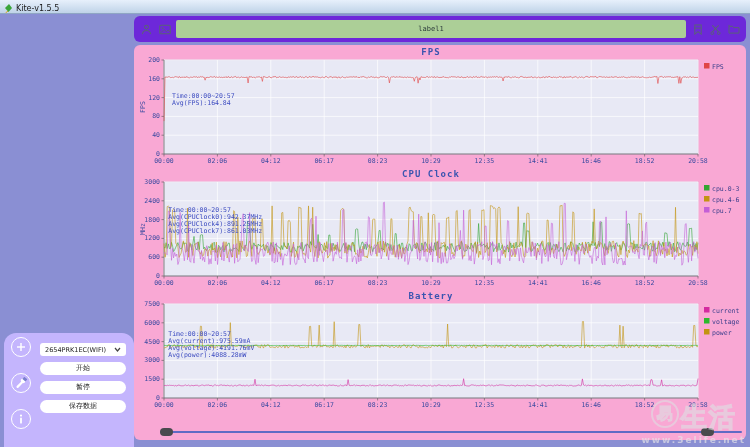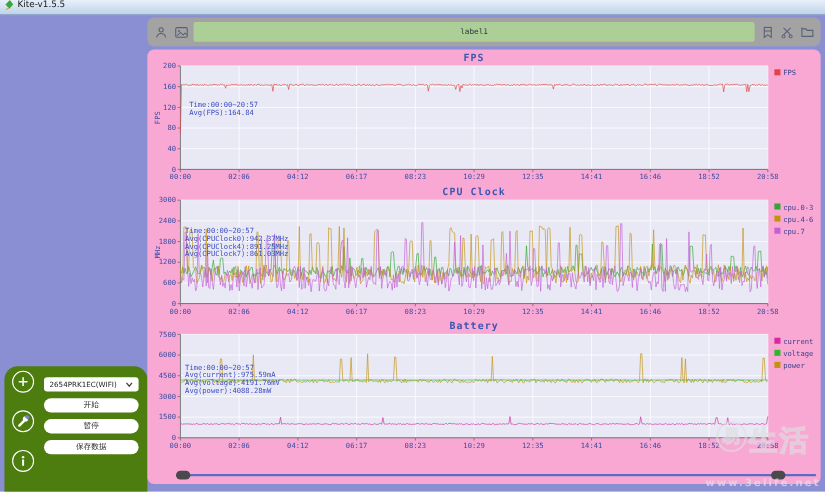--- a/index.html
+++ b/index.html
@@ -1,36 +1,36 @@
 <!DOCTYPE html>
 <html><head>
 <meta charset="utf-8">
 <style>
   html,body{margin:0;padding:0;width:750px;height:447px;overflow:hidden;
     font-family:"DejaVu Sans","Liberation Sans",sans-serif;}
   .window{position:relative;width:750px;height:447px;background:#8a8fd3;}
   
   .titlebar{position:absolute;left:0;top:0;width:750px;height:14px;
     background:linear-gradient(#e7f0fb,#bfd3e8);border-bottom:1px solid #8fa6c4;
-    display:flex;align-items:flex-start;gap:3px;padding-left:4px;box-sizing:border-box;}
+    display:flex;align-items:flex-end;gap:3px;padding-left:4px;box-sizing:border-box;}
   .titlebar-text{font-size:8px;color:#1a1a1a;line-height:1;}
   
   .side-panel{position:absolute;left:4px;top:333px;width:130px;height:114px;
-    background:#4d7c0f;border-radius:12px 12px 0 0;}
+    background:#c4b5fd;border-radius:12px 12px 0 0;}
   .circle-icon{position:absolute;width:18px;height:18px;border:1.4px solid #fff;
     border-radius:50%;display:flex;align-items:center;justify-content:center;cursor:pointer;}
   .controls{position:absolute;left:36px;top:10px;width:86px;display:flex;
     flex-direction:column;gap:6px;}
   .select{background:#fff;border-radius:3px;height:13px;display:flex;align-items:center;
     padding:0 5px;font-size:6.5px;color:#222;justify-content:space-between;cursor:pointer;}
   .side-btn{background:#fff;border:none;border-radius:7px;height:13px;font-size:7px;
     color:#222;cursor:pointer;font-family:Liberation Serif, serif;line-height:13px;padding:0;}
   
   .toolbar-card{position:absolute;left:134px;top:16px;width:612px;height:26px;
-    background:#a3a3a3;border-radius:6px;display:flex;align-items:center;
+    background:#6d28d9;border-radius:6px;display:flex;align-items:center;
     padding:12px 6px;box-sizing:border-box;gap:5px;}
   .tb-icon{width:13px;height:13px;flex:0 0 auto;cursor:pointer;display:flex;
     align-items:center;justify-content:center;}
   .label-input{flex:1;height:16px;background:#accf97;border:none;border-radius:2px;
     text-align:center;font-size:7px;color:#2b3a3a;font-family:"DejaVu Sans Mono",monospace;outline:none;}
   
   .charts-card{position:absolute;left:134px;top:45px;width:612px;height:395px;
     background:#f9a8d4;border-radius:6px;}
   #charts{position:absolute;left:4px;top:2px;}
   .chart-block{width:604px;height:122px;position:relative;}
@@ -45,21 +45,21 @@
     border-radius:4px;cursor:pointer;}
   
   .watermark{position:absolute;right:4px;bottom:2px;text-align:center;pointer-events:none;
     opacity:.8;z-index:50;}
   .wm-row{display:flex;align-items:flex-start;justify-content:center;gap:2px;}
   .wm-logo{display:inline-block;width:24px;height:24px;border:2px solid rgba(222,222,226,.75);
     border-radius:50%;font-size:16px;line-height:24px;color:transparent;
     -webkit-text-stroke:1px rgba(222,222,226,.8);font-weight:bold;}
   .wm-text{font-size:26px;font-weight:bold;color:transparent;
     -webkit-text-stroke:1.2px rgba(222,222,226,.8);letter-spacing:2px;}
-  .wm-url{margin-top:17px;font-size:9px;letter-spacing:2px;color:rgba(228,228,232,.85);
+  .wm-url{margin-top:0;font-size:9px;letter-spacing:2px;color:rgba(228,228,232,.85);
     font-weight:bold;}
 </style>
 </head>
 <body>
 
 <div class="window">
 
   <div class="titlebar">
     <svg width="9" height="9" viewBox="0 0 9 9">
       <polygon points="1,4 5,0 8,4 4.5,8" fill="#3aa53a"></polygon>

